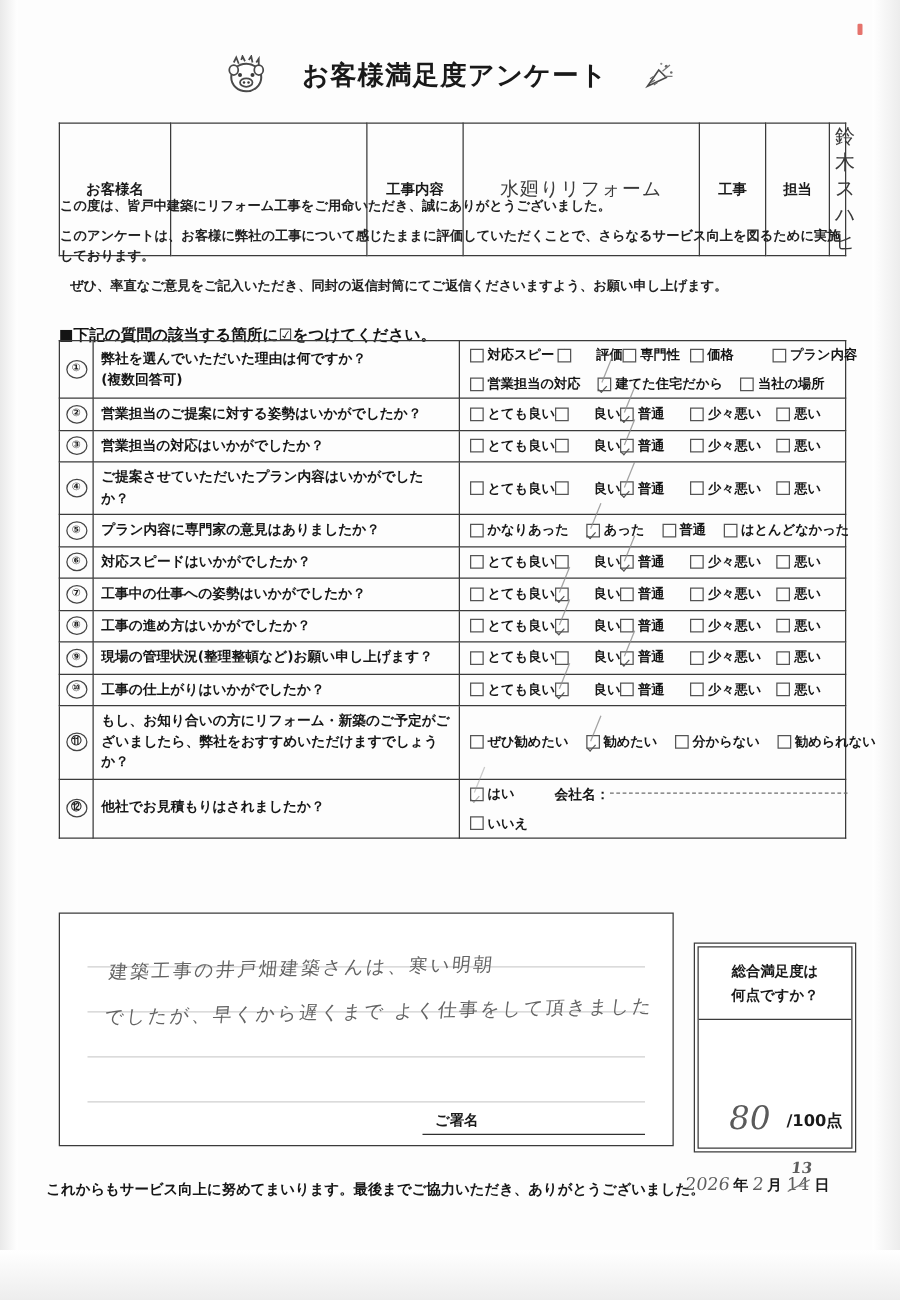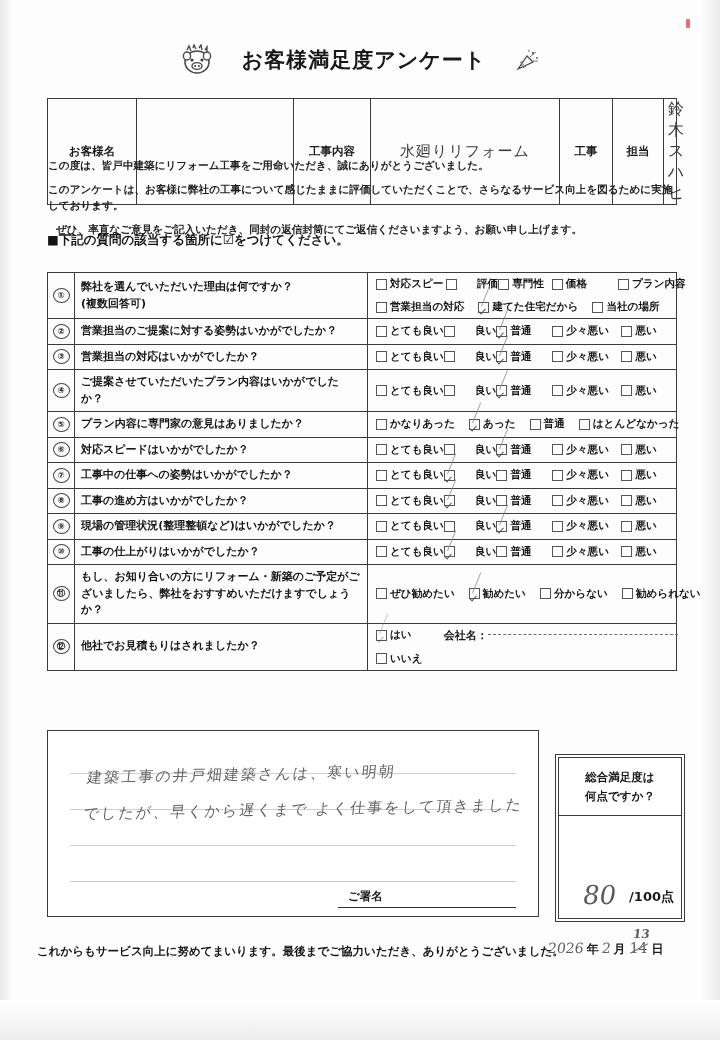--- a/index.html
+++ b/index.html
@@ -115,21 +115,21 @@
   }
   .intro p.indent { padding-left: 8px; }
 
   
   .sec-head {
     position: absolute;
     font-size: 12.5px;
     font-weight: bold;
     color: #141414;
   }
-  .sec-head.q { left: 47px; top: 232px; }
+  .sec-head.q { left: 47px; top: 260px; }
   .sec-head.c { left: 47px; top: 706px; }
 
   
   .q-table {
     position: absolute;
     left: 47px; top: 272px;
     width: 630px;
     border-collapse: collapse;
     table-layout: fixed;
   }
@@ -631,21 +631,21 @@
               </label>
               <label class="opt">
                 <span class="box"></span>
                 <span>悪い</span>
               </label>
             </div>
           </td>
         </tr>
         <tr>
           <td class="q-num"><span class="circ">⑨</span></td>
-          <td class="q-label" style="white-space: pre-line;">現場の管理状況(整理整頓など)はいかがでしたか？</td>
+          <td class="q-label" style="white-space: pre-line;">現場の管理状況(整理整頓など)お願い申し上げます？</td>
           <td class="q-opts">
             <div class="opt-row rate">
               <label class="opt">
                 <span class="box"></span>
                 <span>とても良い</span>
               </label>
               <label class="opt">
                 <span class="box"></span>
                 <span>良い</span>
               </label>

